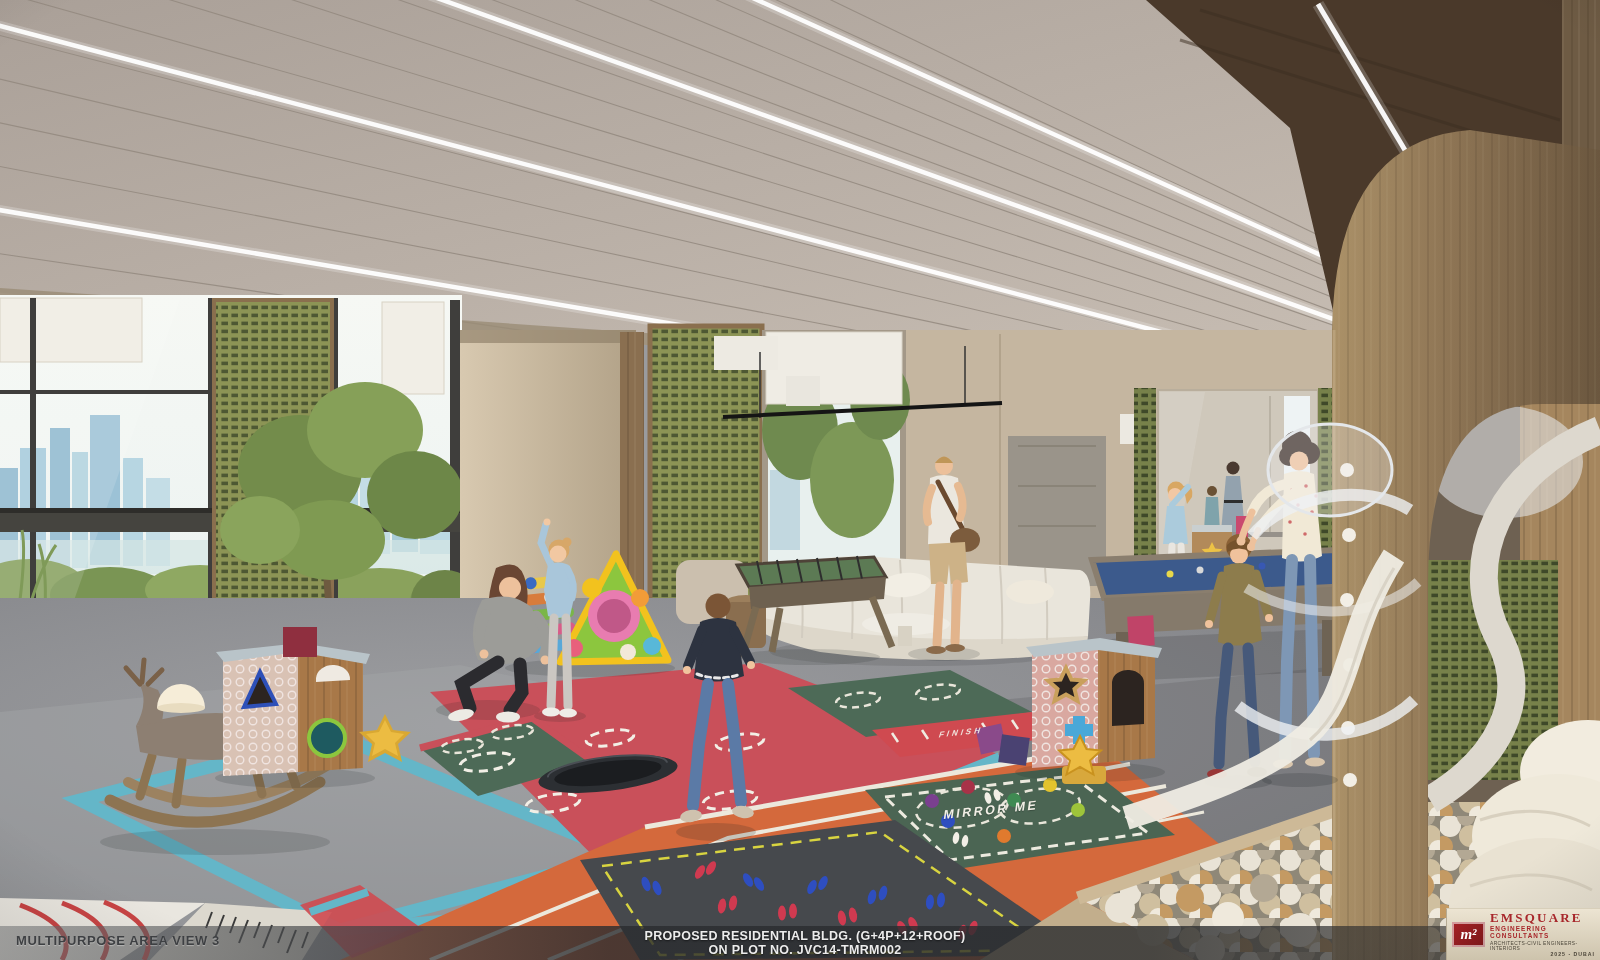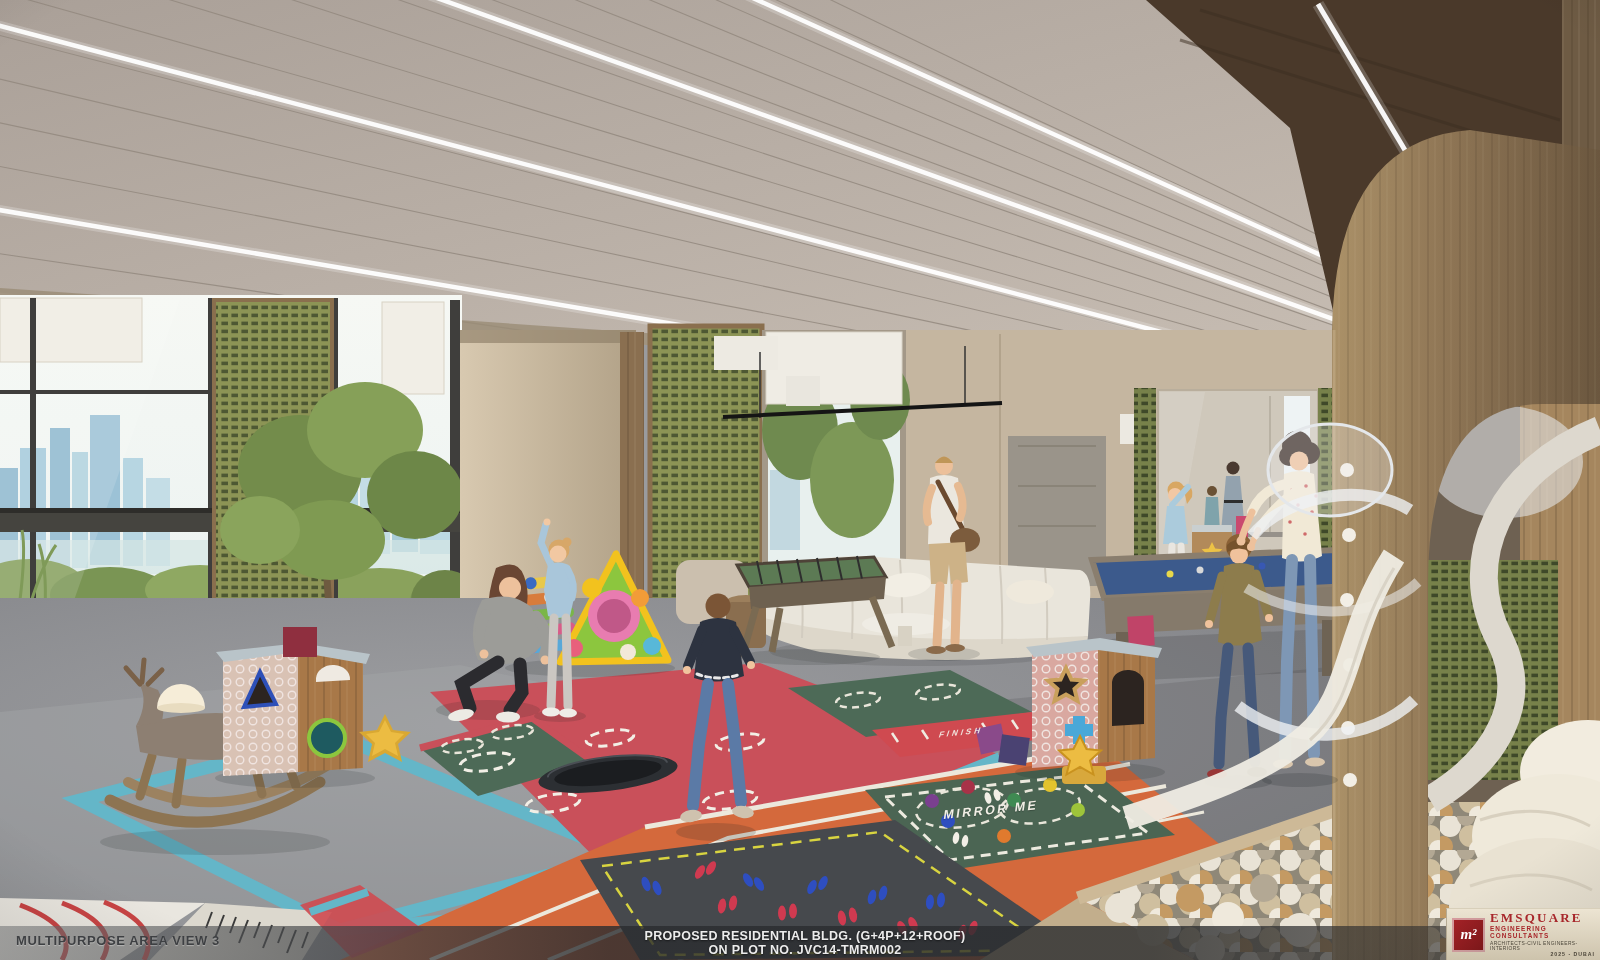--- a/index.html
+++ b/index.html
@@ -10,21 +10,21 @@
   .caption-bar{position:absolute;left:0;top:926px;width:1600px;height:34px;
     background:linear-gradient(90deg,rgba(110,112,114,.55) 0%,rgba(42,44,47,.8) 38%,rgba(42,44,47,.8) 72%,rgba(60,55,50,.55) 100%);}
   .view-label{position:absolute;left:16px;top:933px;font-size:13px;font-weight:bold;color:#3e4043;
     letter-spacing:.6px;text-shadow:0 1px 1px rgba(255,255,255,.35);}
   .center-caption{position:absolute;left:5px;top:929px;width:1600px;text-align:center;color:#ececec;
     font-size:12.5px;line-height:14px;font-weight:bold;letter-spacing:.3px;text-shadow:0 1px 2px rgba(0,0,0,.55);}
   
   .logo-plate{position:absolute;right:0;top:908px;width:154px;height:52px;box-sizing:border-box;
     background:linear-gradient(180deg,#ece4d2,#cdc3ac);border-left:1px solid #b5aa93;border-top:1px solid #d8cfba;
     display:flex;align-items:center;gap:5px;padding:0 5px;}
-  .logo-mark{width:33px;height:34px;flex:0 0 auto;background:linear-gradient(135deg,#a62227,#791719);
+  .logo-mark{width:33px;height:25px;flex:0 0 auto;background:linear-gradient(135deg,#a62227,#791719);
     box-shadow:inset 0 0 0 2px rgba(255,255,255,.55);color:#fff;font:italic bold 15px "Liberation Serif",serif;
     display:flex;align-items:center;justify-content:center;}
   .logo-text{display:flex;flex-direction:column;line-height:1.05;}
   .logo-company{font-family:"Liberation Serif",serif;font-size:13px;font-weight:bold;color:#a8272b;letter-spacing:2.2px;}
   .logo-tagline{font-size:6.4px;font-weight:bold;color:#a8272b;letter-spacing:1.1px;margin-top:1px;}
   .logo-disciplines{font-size:4.9px;color:#4c463a;letter-spacing:.4px;margin-top:1.5px;}
   .logo-year{font-size:5.2px;color:#4c463a;letter-spacing:1px;text-align:right;margin-top:1px;font-weight:bold;}
   
   .mirror-me-label{position:absolute;left:903px;top:803px;width:176px;text-align:center;color:#f2efe6;
     font-size:12.5px;font-weight:bold;letter-spacing:2.5px;transform:rotate(-6deg) skewX(-14deg);

